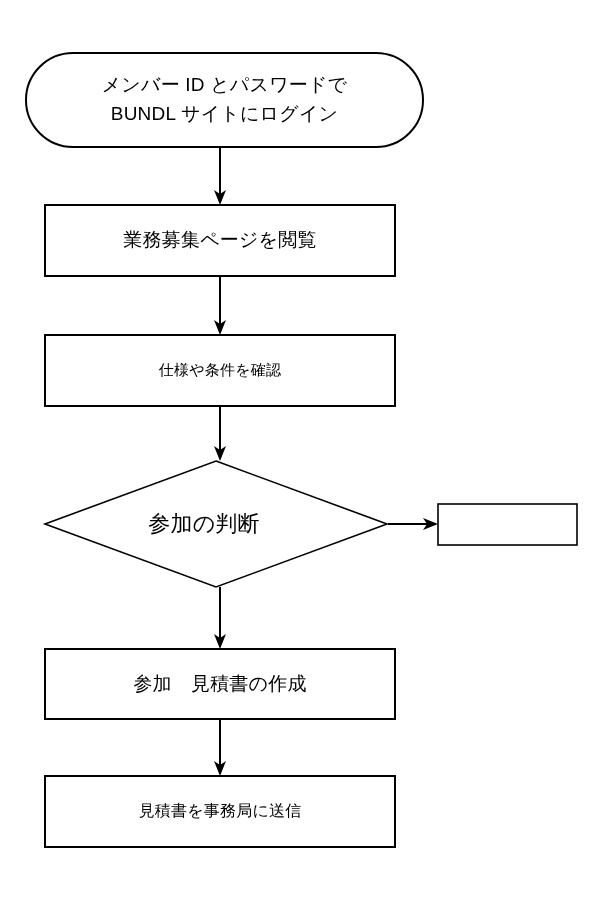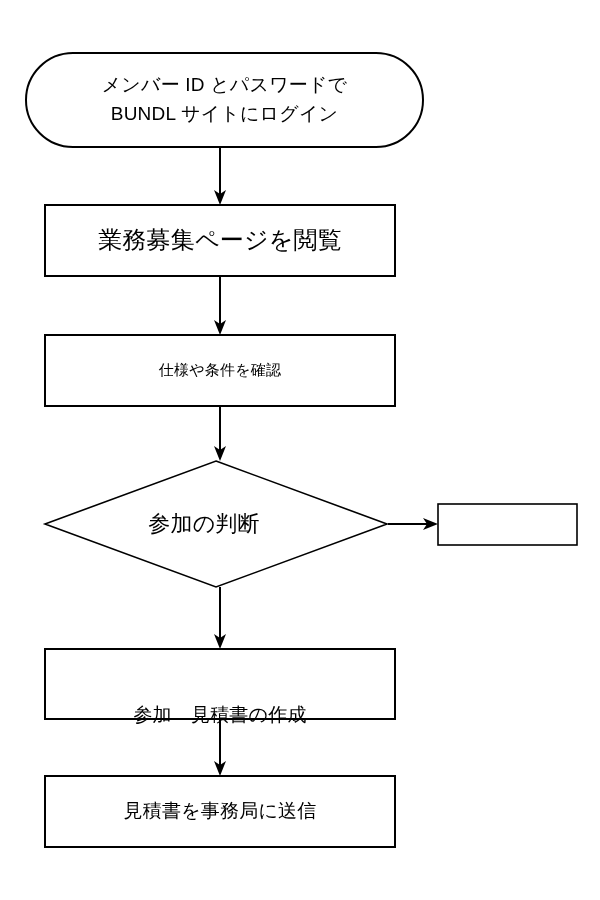--- a/index.html
+++ b/index.html
@@ -71,47 +71,46 @@
   }
 
   .label-terminal {
     left: 25px;  top: 52px;
     width: 399px; height: 96px;
     font-size: 19px;
   }
   .label-process-1 {
     left: 44px;  top: 204px;
     width: 352px; height: 73px;
-    font-size: 24px;
+    font-size: 19px;
   }
   .label-process-2 {
     left: 44px;  top: 334px;
     width: 352px; height: 73px;
     font-size: 15px;
   }
   .label-decision {
     left: 32px;  top: 460px;
     width: 344px; height: 128px;
     font-size: 22px;
   }
   .label-reject {
     left: 437px; top: 503px;
     width: 141px; height: 43px;
     font-size: 17px;
   }
   .label-process-3 {
     left: 44px;  top: 648px;
     width: 352px; height: 72px;
     font-size: 19px;
-    margin-top: 31px;
   }
   .label-process-4 {
     left: 44px;  top: 775px;
     width: 352px; height: 73px;
-    font-size: 19px;
+    font-size: 16px;
   }
 
   
   .hit {
     position: absolute;
     background: transparent;
   }
   .hit-terminal   { left: 25px;  top: 52px;  width: 399px; height: 96px;  border-radius: 48px; }
   .hit-process-1  { left: 44px;  top: 204px; width: 352px; height: 73px; }
   .hit-process-2  { left: 44px;  top: 334px; width: 352px; height: 73px; }

